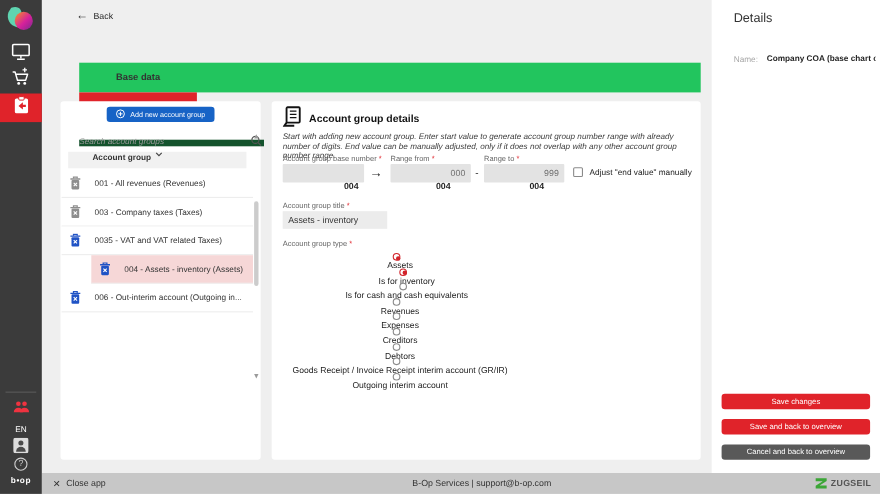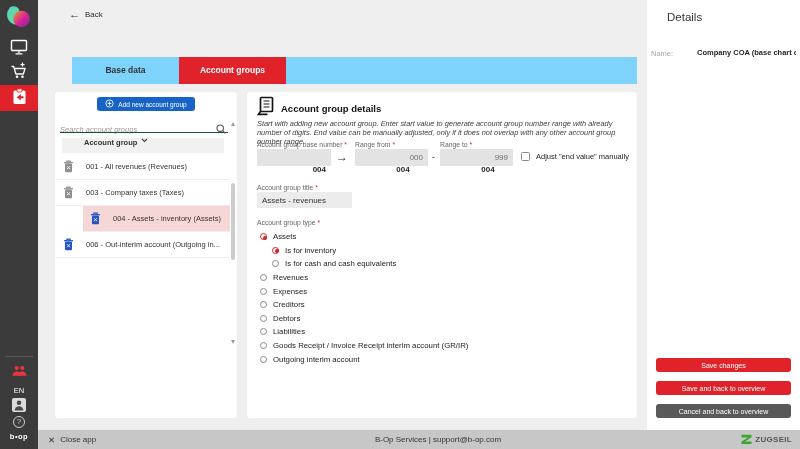--- a/index.html
+++ b/index.html
@@ -20,31 +20,31 @@
   .side-lang { position:absolute; left:0; top:386px; width:38px; text-align:center; font-size:7.5px; color:#fff; }
   .side-avatar { position:absolute; left:0; top:398px; width:38px; display:flex; justify-content:center; }
   .side-help { position:absolute; left:0; top:416px; width:38px; display:flex; justify-content:center; }
   .help-circle { width:12px; height:12px; border:1px solid #cfcfcf; border-radius:50%; color:#cfcfcf; font-size:8px; line-height:10px; text-align:center; }
   .side-bop { position:absolute; left:0; top:432px; width:38px; text-align:center; font-size:7.5px; font-weight:bold; color:#fff; letter-spacing:0.5px; }
   
   .back-row { position:absolute; left:69px; top:9px; display:flex; align-items:center; gap:5px; font-size:8px; color:#2b2b2b; cursor:pointer; }
   .back-arrow { font-size:11px; line-height:10px; }
   .page-title { position:absolute; left:68px; top:24px; font-size:15.5px; font-weight:500; color:#1c1c1c; }
   
-  .tabbar { position:absolute; left:72px; top:57px; width:565px; height:27px; background:#7dd3fc; display:flex; }
+  .tabbar { position:absolute; left:72px; top:57px; width:565px; height:27px; background:#22c55e; display:flex;flex-direction:column; }
   .tab { width:107px; height:27px; line-height:27px; text-align:center; font-size:8.5px; font-weight:bold; color:#333; cursor:pointer; }
   .tab.active { background:#e0232a; color:#fff; }
   
   .list-card { position:absolute; left:55px; top:92px; width:182px; height:326px; background:#fff; border-radius:3px; }
   .form-card { position:absolute; left:247px; top:92px; width:390px; height:326px; background:#fff; border-radius:3px; }
   .details-card { position:absolute; left:647px; top:0; width:153px; height:430px; background:#fff; z-index:2;padding-left:36px; }
   
   .add-btn { position:absolute; left:42px; top:5px; width:98px; height:14px; background:#1763c6; border:none; border-radius:3px;
     color:#fff; font-size:6.5px; font-family:inherit; display:flex; align-items:center; justify-content:center; gap:4px; cursor:pointer; }
-  .search-row { position:absolute; left:5px; top:26px; width:168px; height:15px; border-bottom:1px solid #14532d; }
+  .search-row { position:absolute; left:17px; top:26px; width:168px; height:15px; border-bottom:6px solid #14532d; }
   .search-row input { width:150px; height:14px; border:none; outline:none; font-family:inherit; font-size:7.5px; font-style:italic; color:#555; background:transparent; }
   .search-row input::placeholder { color:#999; }
   .search-ic { position:absolute; right:2px; top:2px; }
   .list-header { position:absolute; left:7px; top:46px; width:162px; height:15px; background:#f1f1f1; display:flex; align-items:flex-start; }
   .list-header .hdr-label { margin-left:22px; font-size:7.5px; font-weight:bold; color:#333; }
   .list-header svg { margin-left:4px; }
   .list-body { position:absolute; left:1px; top:62px; width:174px; }
   .list-row { display:flex; align-items:center; height:26px; padding-left:7px; border-bottom:1px solid #ededed; cursor:pointer; background:#fff; }
   .list-row.selected { background:#f6d7d7;margin-left:27px; }
   .row-trash { width:11px; display:flex; }
@@ -61,29 +61,29 @@
   .lbl::after, .req::after { content:" *"; color:#e0232a; }
   .ginput { position:absolute; height:17px; background:#e3e3e3; border-radius:1px; display:flex; align-items:center; justify-content:flex-end; padding:0 5px; font-size:8px; color:#222; }
   .ginput .num-b { font-weight:bold; color:#1f1f1f;margin-top:24px; }
   .ginput .num-l { color:#6e6e6e; }
   .arrow-glyph { position:absolute; left:89px; top:58px; font-size:12px; color:#1f1f1f; }
   .dash-glyph { position:absolute; left:185px; top:60px; font-size:9px; color:#1f1f1f; }
   .checkbox { position:absolute; left:274px; top:60px; width:9px; height:9px; border:1px solid #8a8a8a; border-radius:1.5px; background:#fff; cursor:pointer; }
   .cb-label { position:absolute; left:289px; top:60px; font-size:7.5px; color:#222; }
   .tinput { position:absolute; left:10px; top:100px; width:95px; height:16px; background:#ececec; display:flex; align-items:center; padding:0 5px; font-size:8px; color:#333; }
   .radio-list { position:absolute; left:10px; top:138px; }
-  .radio-row { display:flex; align-items:center; height:13.6px; padding-left:3px; cursor:pointer; }
+  .radio-row { display:flex; align-items:center; height:13.6px; padding-left:3px; cursor:pointer;flex-direction:column; }
   .radio-row.indent { padding-left:15px; }
   .radio { width:7px; height:7px; border:1px solid #8a8a8a; border-radius:50%; background:#fff; position:relative; flex:none; }
   .radio.checked { border-color:#d2232a; }
   .radio.checked::after { content:""; position:absolute; left:1.5px; top:1.5px; width:4px; height:4px; border-radius:50%; background:#d2232a; }
   .radio-label { margin-left:6px; font-size:7.8px; color:#222; white-space:nowrap; }
   
   .d-title { position:absolute; left:20px; top:11px; font-size:11.5px; color:#333; }
-  .name-label { position:absolute; left:4px; top:49px; font-size:7.5px; color:#a8a8a8; }
+  .name-label { position:absolute; left:20px; top:49px; font-size:7.5px; color:#a8a8a8; }
   .name-value { position:absolute; left:50px; right:4px; top:48px; font-size:7.5px; font-weight:bold; color:#1f1f1f; text-align:right; white-space:nowrap; overflow:hidden; }
   .actions { position:absolute; left:9px; right:9px; top:358px; }
   .action-btn { display:block; width:100%; height:14px; margin-bottom:9px; border:none; border-radius:3px; color:#fff; font-size:7px; font-family:inherit; cursor:pointer; }
   .action-btn.red { background:#e0232a; }
   .action-btn.dark { background:#595959; }
   
   .bottom-bar { position:absolute; left:38px; right:0; bottom:0; height:19px; background:#c7c7c7; z-index:5; }
   .close-app { position:absolute; left:10px; top:0; height:19px; display:flex; align-items:center; gap:5px; font-size:8px; color:#333; cursor:pointer; }
   .close-x { font-size:8.5px; }
   .footer-center { position:absolute; left:0; right:0; top:0; height:19px; line-height:19px; text-align:center; font-size:8px; color:#333;margin-left:38px; }
@@ -214,20 +214,31 @@
           <span class="row-trash">
             <svg width="11" height="13" viewBox="0 0 11 13">
               <path d="M1 2.7 H10" stroke="#8e8e8e" stroke-width="1.2" fill="none"></path>
               <path d="M3.8 2.3 V1.1 h3.4 v1.2" stroke="#8e8e8e" stroke-width="1.1" fill="none"></path>
               <rect x="2" y="3.6" width="7" height="8.6" rx="1" fill="#8e8e8e"></rect>
               <path d="M4 6.2 l3 3 M7 6.2 l-3 3" stroke="#fff" stroke-width="1"></path>
             </svg>
           </span>
           <span class="row-label">003 - Company taxes (Taxes)</span>
         </div>
+        <div class="list-row">
+          <span class="row-trash">
+            <svg width="11" height="13" viewBox="0 0 11 13">
+              <path d="M1 2.7 H10" stroke="#2053c5" stroke-width="1.2" fill="none"></path>
+              <path d="M3.8 2.3 V1.1 h3.4 v1.2" stroke="#2053c5" stroke-width="1.1" fill="none"></path>
+              <rect x="2" y="3.6" width="7" height="8.6" rx="1" fill="#2053c5"></rect>
+              <path d="M4 6.2 l3 3 M7 6.2 l-3 3" stroke="#fff" stroke-width="1"></path>
+            </svg>
+          </span>
+          <span class="row-label">0035 - VAT and VAT related Taxes)</span>
+        </div>
         <div class="list-row selected">
           <span class="row-trash">
             <svg width="11" height="13" viewBox="0 0 11 13">
               <path d="M1 2.7 H10" stroke="#2053c5" stroke-width="1.2" fill="none"></path>
               <path d="M3.8 2.3 V1.1 h3.4 v1.2" stroke="#2053c5" stroke-width="1.1" fill="none"></path>
               <rect x="2" y="3.6" width="7" height="8.6" rx="1" fill="#2053c5"></rect>
               <path d="M4 6.2 l3 3 M7 6.2 l-3 3" stroke="#fff" stroke-width="1"></path>
             </svg>
           </span>
           <span class="row-label">004 - Assets - inventory (Assets)</span>
@@ -279,21 +290,21 @@
     <div class="ginput" style="left:193px; top:57px; width:73px;">
       <span class="num-b">004</span>
         <span class="num-l">999</span>
     </div>
 
     <span class="checkbox"></span>
     <span class="cb-label">Adjust "end value" manually</span>
 
     <span class="lbl" style="left:10px; top:92px;">Account group title</span>
     <div class="tinput">
-      <span>Assets - revenues</span>
+      <span>Assets - inventory</span>
     </div>
 
     <span class="lbl" style="left:10px; top:127px;">Account group type</span>
     <div class="radio-list">
         <div class="radio-row">
           <span class="radio checked"></span>
           <span class="radio-label">Assets</span>
         </div>
         <div class="radio-row indent">
           <span class="radio checked"></span>
@@ -311,24 +322,20 @@
           <span class="radio"></span>
           <span class="radio-label">Expenses</span>
         </div>
         <div class="radio-row">
           <span class="radio"></span>
           <span class="radio-label">Creditors</span>
         </div>
         <div class="radio-row">
           <span class="radio"></span>
           <span class="radio-label">Debtors</span>
-        </div>
-        <div class="radio-row">
-          <span class="radio"></span>
-          <span class="radio-label">Liabilities</span>
         </div>
         <div class="radio-row">
           <span class="radio"></span>
           <span class="radio-label">Goods Receipt / Invoice Receipt interim account (GR/IR)</span>
         </div>
         <div class="radio-row">
           <span class="radio"></span>
           <span class="radio-label">Outgoing interim account</span>
         </div>
       </div>

